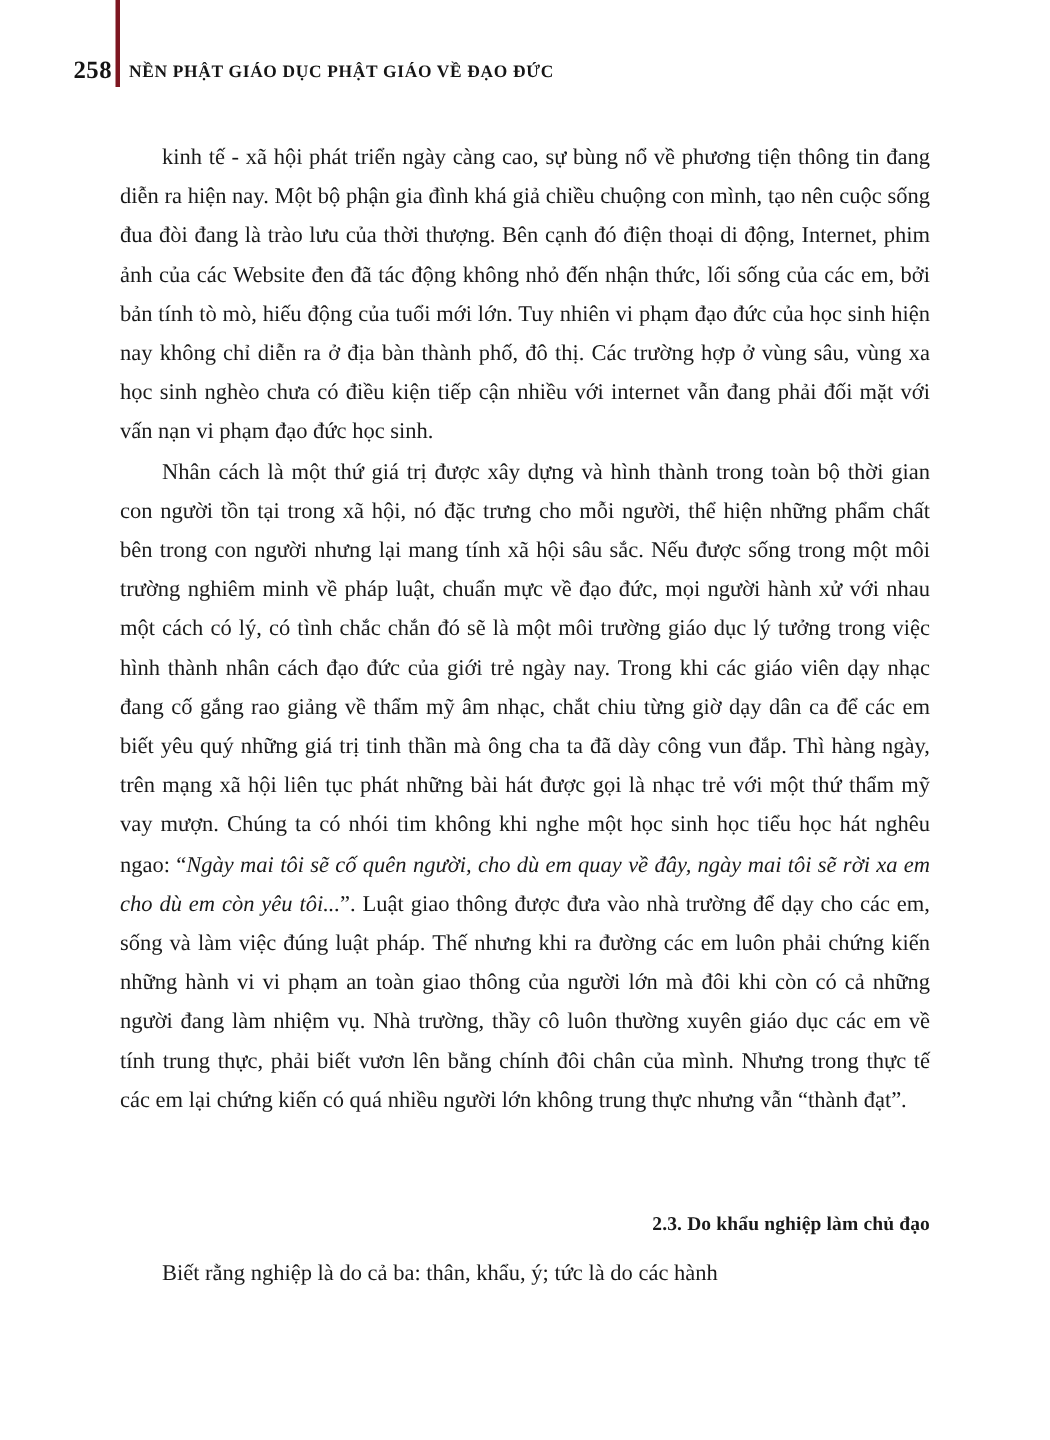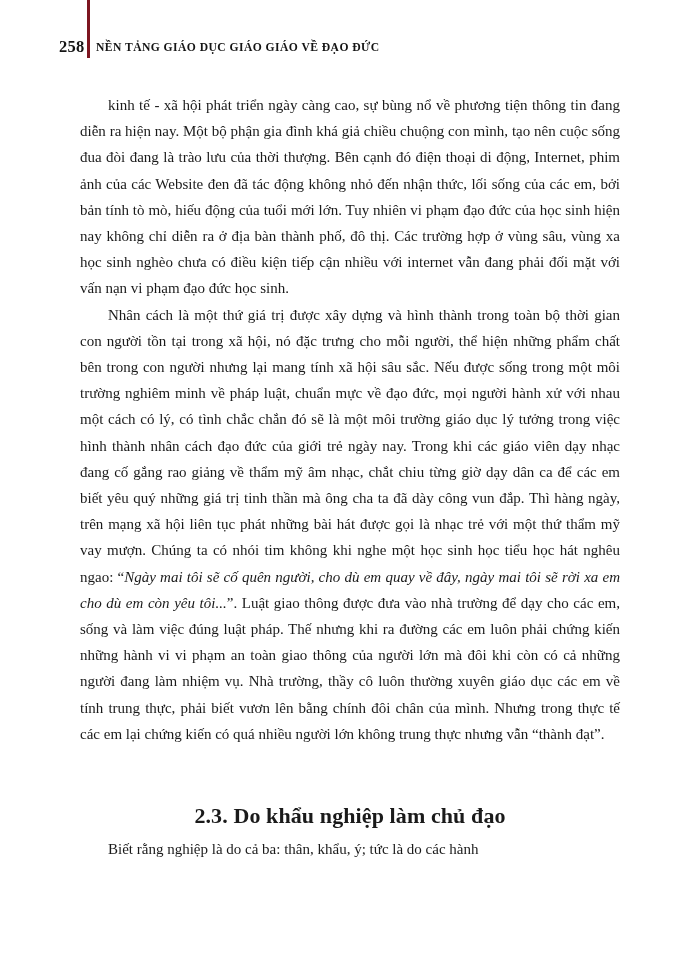--- a/index.html
+++ b/index.html
@@ -20,21 +20,21 @@
     position: absolute;
     left: 0; top: 0;
     width: 700px;
     height: 960px;
     box-sizing: border-box;
   }
 
   
   .header {
     position: absolute;
-    left: 12px;
+    left: 2px;
     top: 34px;
     width: 676px;
     height: 26px;
   }
   .header-rule {
     position: absolute;
     left: 75px;
     top: -34px;
     width: 3px;
     height: 58px;
@@ -78,40 +78,40 @@
     text-justify: inter-word;
     text-indent: 28px;
     hyphens: none;
   }
   p.para .it {
     font-style: italic;
   }
 
   h3.section-heading {
     margin: 0;
-    font-size: 22px;
+    font-size: 13px;
     line-height: 24px;
     font-weight: bold;
-    text-align: center;
+    text-align: right;
     letter-spacing: 0.1px;
   }
 
   .gap-para   { height: 0px; }
   .gap-before-heading { height: 57px; }
   .gap-after-heading  { height: 8px; }
 </style>
 </head>
 <body>
 
 <div class="page">
 
   <div class="header">
     <div class="header-rule"></div>
     <div class="folio">258</div>
-    <div class="header-title">NỀN TẢNG GIÁO DỤC GIÁO GIÁO VỀ ĐẠO ĐỨC</div>
+    <div class="header-title">NỀN PHẬT GIÁO DỤC PHẬT GIÁO VỀ ĐẠO ĐỨC</div>
   </div>
 
   <div class="body-col">
 
     <p class="para">kinh tế - xã hội phát triển ngày càng cao, sự bùng nổ về phương tiện thông tin đang diễn ra hiện nay. Một bộ phận gia đình khá giả chiều chuộng con mình, tạo nên cuộc sống đua đòi đang là trào lưu của thời thượng. Bên cạnh đó điện thoại di động, Internet, phim ảnh của các Website đen đã tác động không nhỏ đến nhận thức, lối sống của các em, bởi bản tính tò mò, hiếu động của tuổi mới lớn. Tuy nhiên vi phạm đạo đức của học sinh hiện nay không chỉ diễn ra ở địa bàn thành phố, đô thị. Các trường hợp ở vùng sâu, vùng xa học sinh nghèo chưa có điều kiện tiếp cận nhiều với internet vẫn đang phải đối mặt với vấn nạn vi phạm đạo đức học sinh.</p>
 
     <div class="gap-para"></div>
 
     <p class="para"><span>Nhân cách là một thứ giá trị được xây dựng và hình thành trong toàn bộ thời gian con người tồn tại trong xã hội, nó đặc trưng cho mỗi người, thể hiện những phẩm chất bên trong con người nhưng lại mang tính xã hội sâu sắc. Nếu được sống trong một môi trường nghiêm minh về pháp luật, chuẩn mực về đạo đức, mọi người hành xử với nhau một cách có lý, có tình chắc chắn đó sẽ là một môi trường giáo dục lý tưởng trong việc hình thành nhân cách đạo đức của giới trẻ ngày nay. Trong khi các giáo viên dạy nhạc đang cố gắng rao giảng về thẩm mỹ âm nhạc, chắt chiu từng giờ dạy dân ca để các em biết yêu quý những giá trị tinh thần mà ông cha ta đã dày công vun đắp. Thì hàng ngày, trên mạng xã hội liên tục phát những bài hát được gọi là nhạc trẻ với một thứ thẩm mỹ vay mượn. Chúng ta có nhói tim không khi nghe một học sinh học tiểu học hát nghêu ngao: “</span><span class="it">Ngày mai tôi sẽ cố quên người, cho dù em quay về đây, ngày mai tôi sẽ rời xa em cho dù em còn yêu tôi...</span><span>”. Luật giao thông được đưa vào nhà trường để dạy cho các em, sống và làm việc đúng luật pháp. Thế nhưng khi ra đường các em luôn phải chứng kiến những hành vi vi phạm an toàn giao thông của người lớn mà đôi khi còn có cả những người đang làm nhiệm vụ. Nhà trường, thầy cô luôn thường xuyên giáo dục các em về tính trung thực, phải biết vươn lên bằng chính đôi chân của mình. Nhưng trong thực tế các em lại chứng kiến có quá nhiều người lớn không trung thực nhưng vẫn “thành đạt”.</span></p>
 

